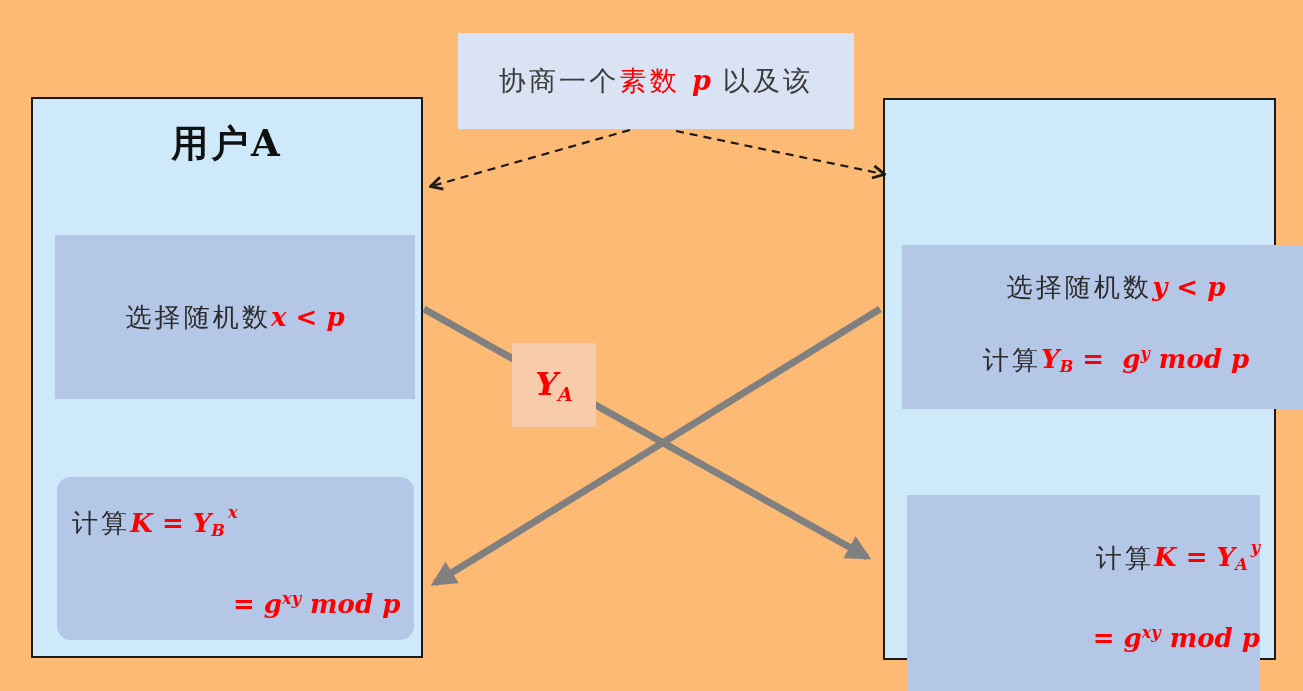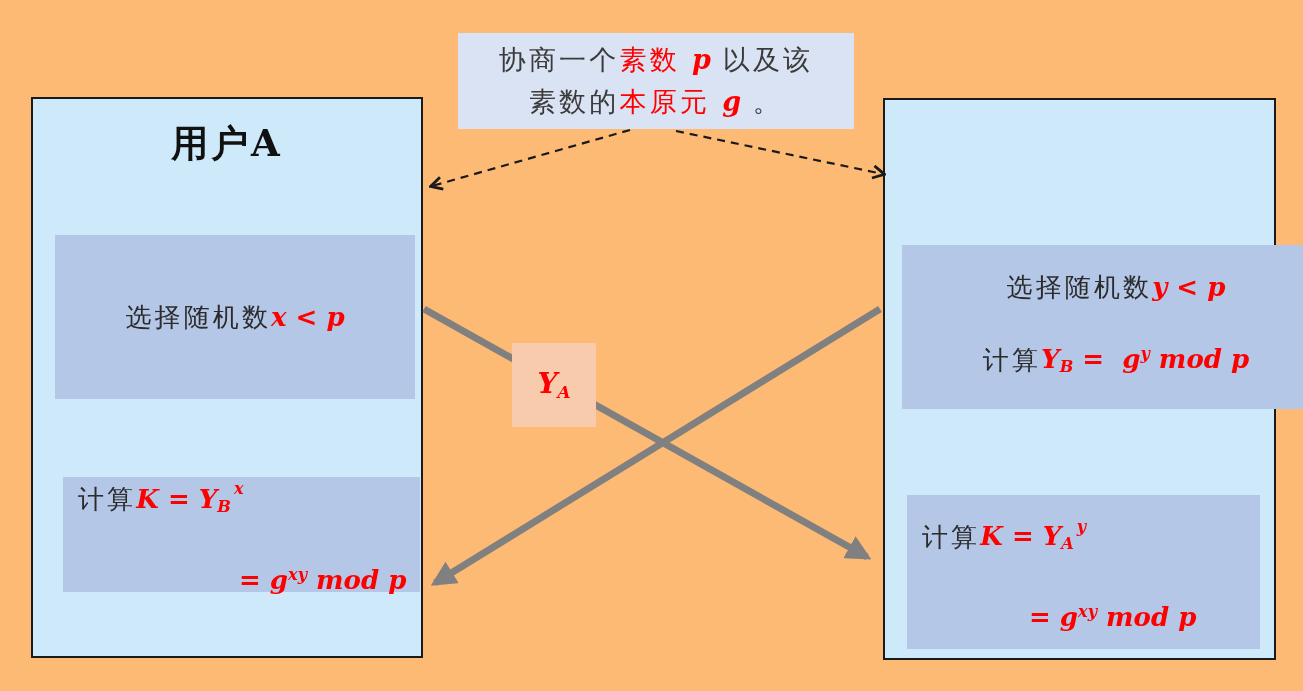--- a/index.html
+++ b/index.html
@@ -29,57 +29,54 @@
     position:absolute; left:0; top:20px; width:100%; text-align:center;
     font-size:37px; font-weight:bold; color:#111; letter-spacing:0.08em;
   }
   .inner {
     position:absolute; background:var(--inner-bg,#b4c7e7);
     display:flex; flex-direction:column; justify-content:center;
     font-size:26px; color:#2b2b2b;gap:24px;
   }
   .inner.centered { align-items:center; text-align:center; }
   .a1 { left:22px; top:136px; width:360px; height:164px; }
-  .a2 { left:30px; top:378px; width:357px; height:115px; }
+  .a2 { left:24px; top:378px; width:357px; height:163px;border-radius:14px; }
   .b1 { left:17px; top:145px; width:428px; height:164px; }
-  .b2 { left:22px; top:395px; width:353px; height:154px; }
+  .b2 { left:22px; top:395px; width:353px; height:196px;align-items:flex-end; }
   .m-line { line-height:44px; white-space:nowrap; }
   .zh { letter-spacing:0.12em; }
   .math { color:var(--math-red,#ff0000); font-style:italic; font-weight:600; }
   .math sub { font-size:0.62em; vertical-align:-0.25em; font-style:italic; }
   .math sup { font-size:0.62em; vertical-align:0.55em; font-style:italic; }
   .math .sup-high { font-size:0.62em; vertical-align:0.85em; margin-left:3px; font-style:italic; }
   .indent-a2 { padding-left:176px; }
   .indent-b2 { padding-left:122px; }
   .pad-l { padding-left:15px; }
   
   .msg {
     position:absolute; width:84px; height:84px; top:343px;
     background:var(--message-bg,#f8cbad);
     display:flex; align-items:center; justify-content:center;
-    font-size:28px; font-weight:bold; font-style:italic;
+    font-size:32px; font-weight:bold; font-style:italic;
     color:var(--math-red,#ff0000); z-index:4;
   }
   .msg sub { font-size:0.60em; vertical-align:-0.3em; }
   .msg-ya { left:512px; }
   .msg-yb { left:713px; }
   
   .arrows { position:absolute; left:0; top:0; z-index:2; pointer-events:none; }
 </style>
 </head>
 <body>
 
 <div class="canvas">
 
   <div class="annotation">
     <div class="line">
       <span class="zh">协商一个</span><span class="zh red">素数 </span><span class="mvar">p</span><span class="zh"> 以及该</span>
-    </div>
-    <div class="line">
-      <span class="zh">素数的</span><span class="zh red">本原元 </span><span class="mvar">g</span><span class="zh"> 。</span>
     </div>
   </div>
 
   <div class="panel panel-a">
     <div class="panel-title">用户A</div>
 
     <div class="inner centered a1">
       <div class="m-line">
         <span class="zh">选择随机数</span><span class="math">x &lt; p</span>
       </div>

